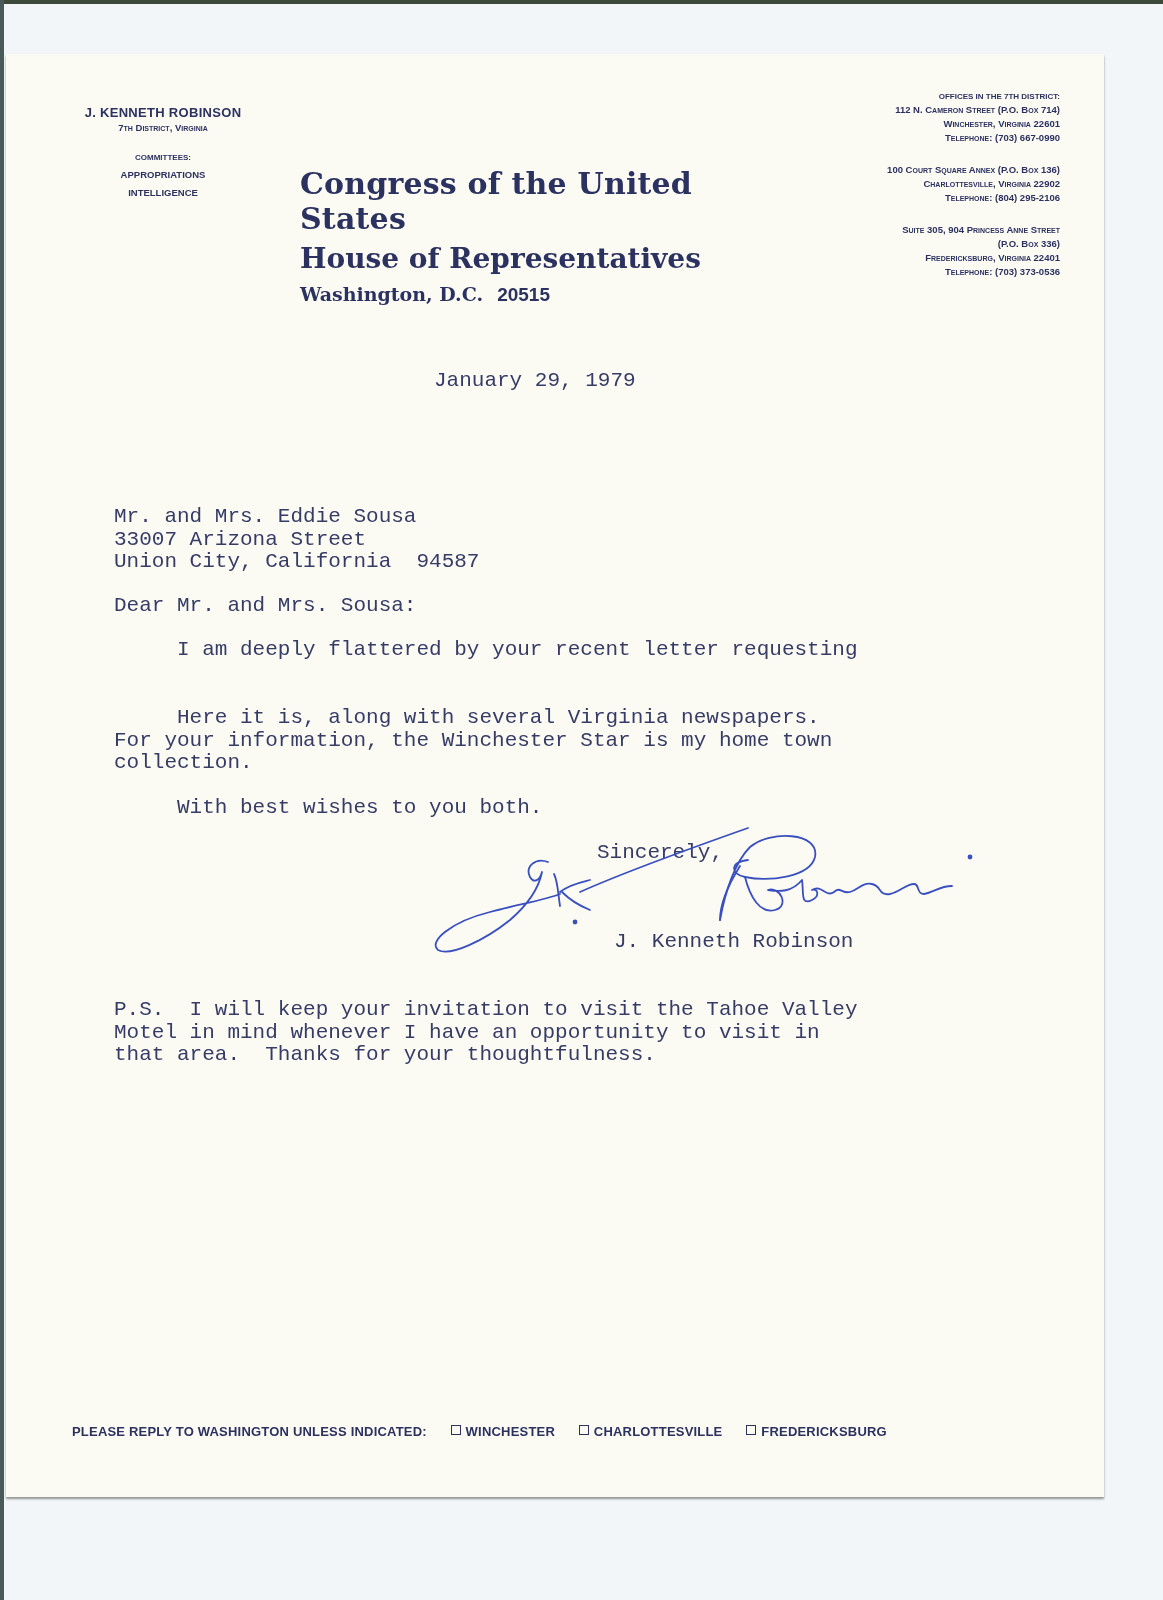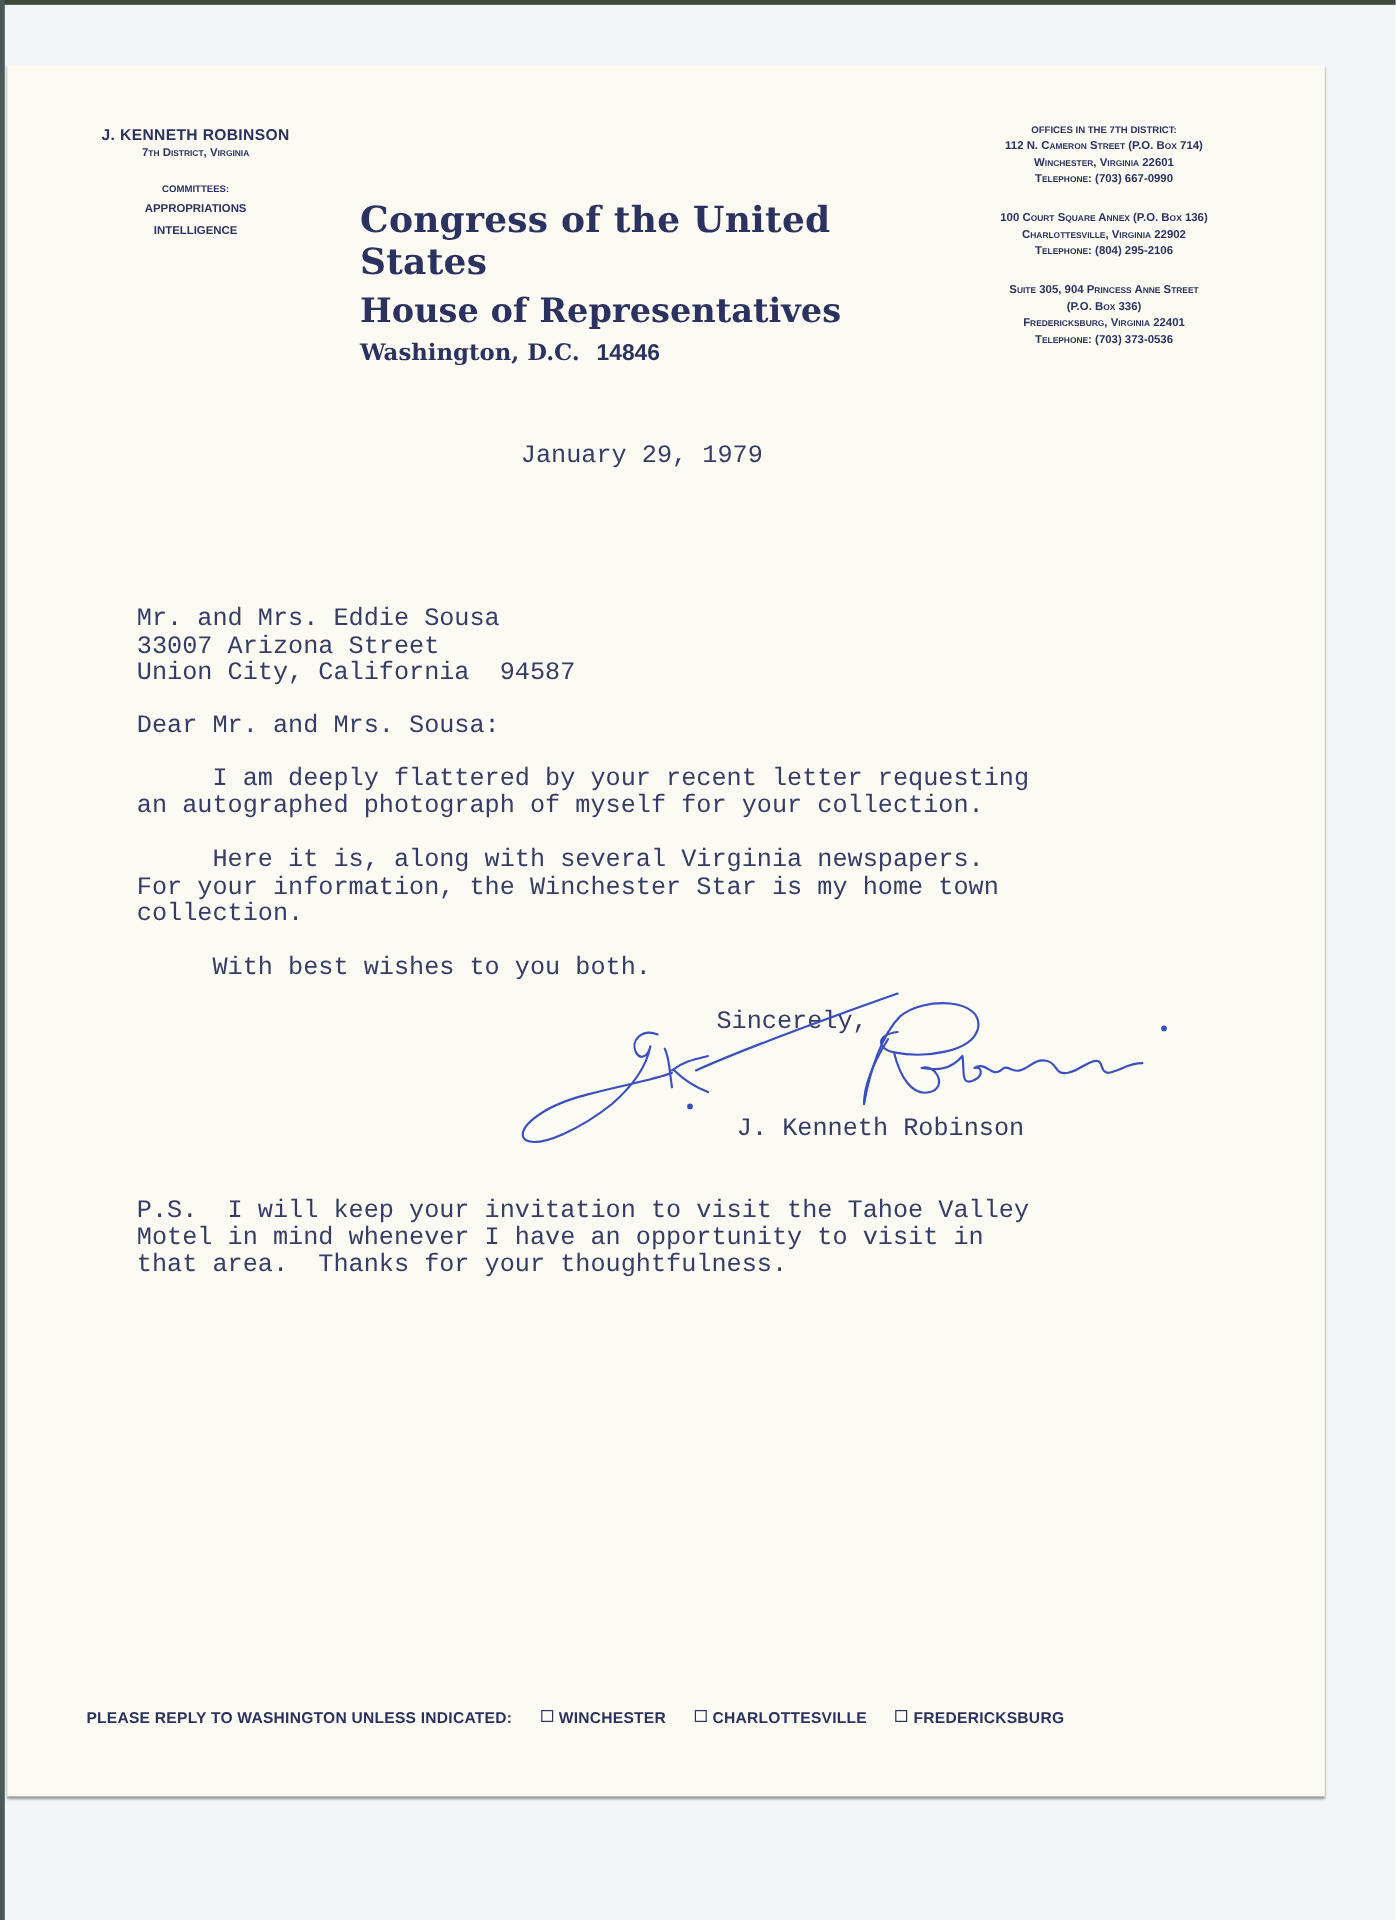--- a/index.html
+++ b/index.html
@@ -29,21 +29,21 @@
   .left-block .committee { font-size:9.5px; margin-top:7px; }
 
   
   .center-block { left:300px; top:166px; width:480px; }
   .center-block .congress { font-size:30px; font-weight:bold; letter-spacing:0.2px; }
   .center-block .house { font-size:28px; font-weight:bold; margin-top:6px; }
   .center-block .city { font-size:19px; font-weight:bold; margin-top:8px; }
   .center-block .zip { font-family:"Liberation Sans", sans-serif; font-weight:bold; margin-left:14px; }
 
   
-  .right-block { left:780px; top:104px; width:280px; text-align:center; }
+  .right-block { left:780px; top:92px; width:280px; text-align:right; }
   .right-block .lbl { font-size:8px; }
   .right-block .line { font-size:9.5px; margin-top:3px; font-variant:small-caps; }
   .right-block .gap { height:18px; }
 
   
   .body-text { font-size:21px; line-height:22.5px; white-space:pre;margin-top:28px; }
   .date { left:434px; top:342px; }
   .addr { left:114px; top:478px; }
   .salutation { left:114px; top:567px; }
   .para1 { left:114px; top:611px; }
@@ -74,21 +74,21 @@
   <div class="district">7th District, Virginia</div>
   <div class="committees-label">COMMITTEES:</div>
   <div class="committee">APPROPRIATIONS</div>
   <div class="committee">INTELLIGENCE</div>
 </div>
 
 <div class="abs center-block ink serif">
   <div class="congress">Congress of the United States</div>
   <div class="house">House of Representatives</div>
   <div class="city">
-    <span>Washington, D.C.</span><span class="zip">14846</span>
+    <span>Washington, D.C.</span><span class="zip">20515</span>
   </div>
 </div>
 
 <div class="abs right-block ink sans">
   <div class="lbl">OFFICES IN THE 7TH DISTRICT:</div>
   <div>
     <div class="line">112 N. Cameron Street (P.O. Box 714)</div>
     <div class="line">Winchester, Virginia  22601</div>
     <div class="line">Telephone: (703) 667-0990</div>
   </div>
@@ -106,21 +106,21 @@
     <div class="line">Telephone: (703) 373-0536</div>
   </div>
 </div>
 
 <div class="abs mono body-text date">January 29, 1979</div>
 
 <div class="abs mono body-text addr"><div>Mr. and Mrs. Eddie Sousa</div><div>33007 Arizona Street</div><div>Union City, California  94587</div></div>
 
 <div class="abs mono body-text salutation">Dear Mr. and Mrs. Sousa:</div>
 
-<div class="abs mono body-text para1"><div>     I am deeply flattered by your recent letter requesting</div><div>an autographed photograph of myself for your collection.</div></div>
+<div class="abs mono body-text para1"><div>     I am deeply flattered by your recent letter requesting</div></div>
 
 <div class="abs mono body-text para2"><div>     Here it is, along with several Virginia newspapers.</div><div><span>For your information, the </span><span class="u">Winchester Star</span><span> is my home town</span></div><div>collection.</div></div>
 
 <div class="abs mono body-text para3">     With best wishes to you both.</div>
 
 <div class="abs mono body-text closing">Sincerely,</div>
 
 <svg class="abs signature" viewBox="0 0 560 150" fill="none" stroke="#3a4fc0" stroke-width="1.8" stroke-linecap="round" stroke-linejoin="round">
 
   <path d="M118 40 C 105 35, 95 45, 100 55 C 104 62, 110 58, 112 50 C 108 70, 95 85, 80 98 C 55 118, 20 135, 8 128 C -2 120, 20 100, 60 90 C 90 82, 115 78, 130 72"></path>

